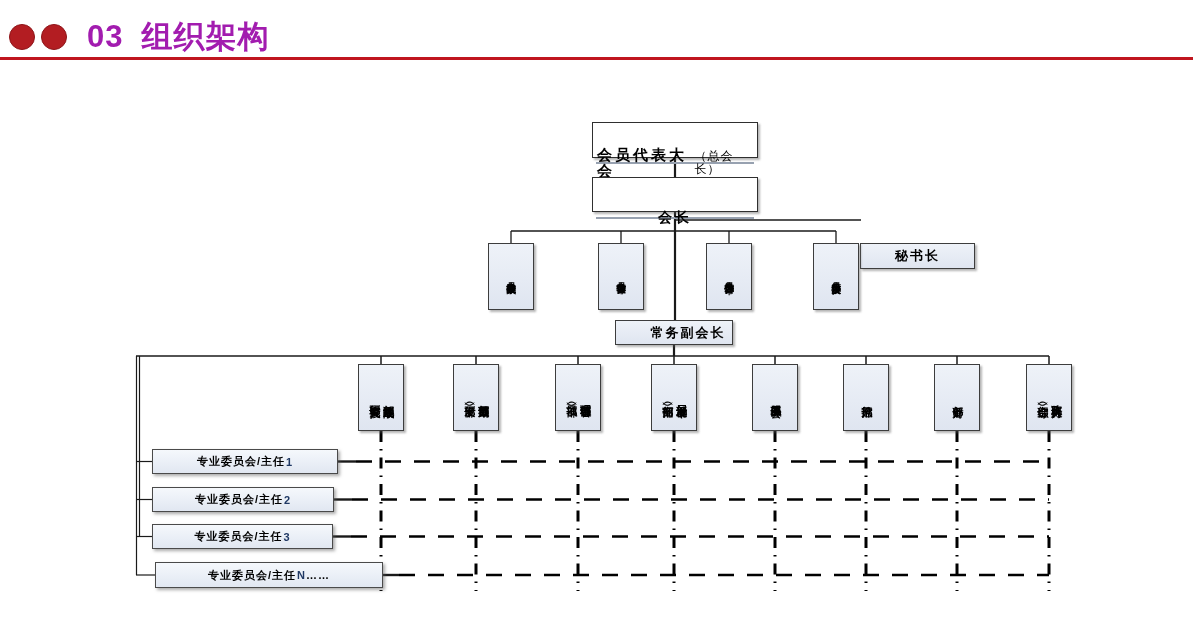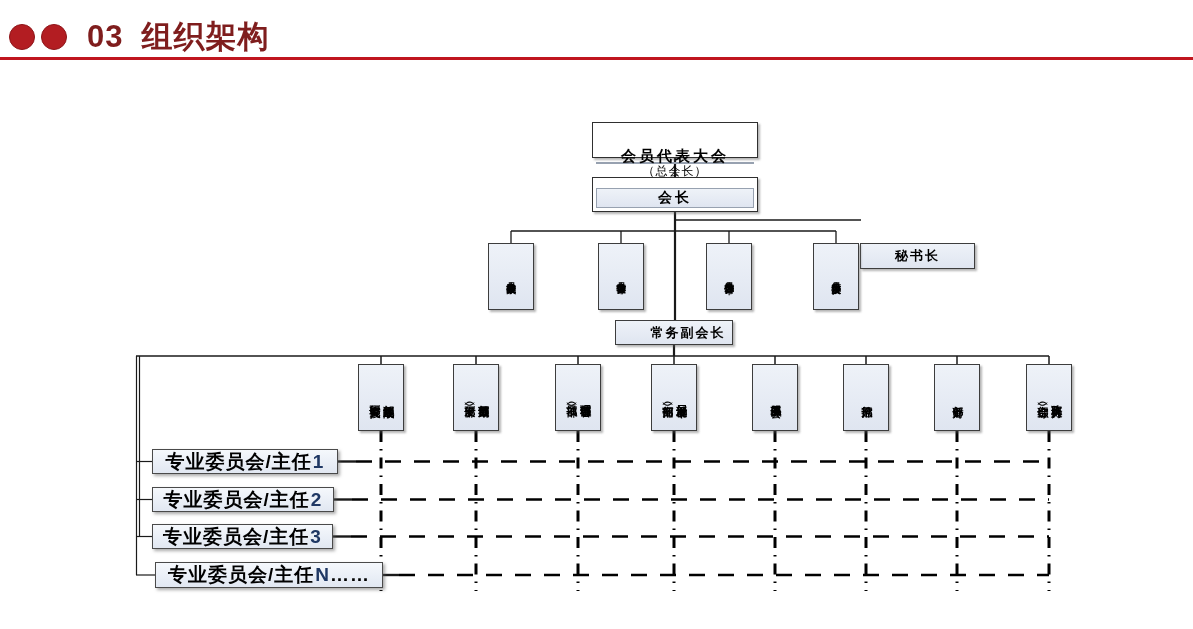--- a/index.html
+++ b/index.html
@@ -10,21 +10,21 @@
     background: #ffffff;
     overflow: hidden;
   }
   
   .hdr-dot {
     position: absolute; width: 26px; height: 26px; border-radius: 50%;
     background: #b31d22; border: 1px solid #8e1418; box-sizing: border-box;
   }
   .hdr-title {
     position: absolute; left: 87px; top: 16px;
-    font-size: 31px; font-weight: bold; color: #7f1d1d;
+    font-size: 31px; font-weight: bold; color: #a21caf;
     letter-spacing: 1px; white-space: nowrap;
   }
   .hdr-title .num { margin-right: 18px; }
   .hdr-rule {
     position: absolute; left: 0; top: 57px; width: 1193px; height: 3px;
     background: #c0161f;
   }
   
   .box {
     position: absolute; box-sizing: border-box;
@@ -34,42 +34,42 @@
     box-shadow: 2px 2px 2px rgba(90,90,90,0.45);
     color: #000;
   }
   .box-double {
     position: absolute; box-sizing: border-box;
     border: 1.5px solid #2f2f2f; background: #ffffff; padding: 3px;
     box-shadow: 2px 2px 2px rgba(90,90,90,0.45);
     display: flex;
   }
   .box-double .fill {
-    flex: 1; display: flex; flex-direction: column;
+    flex: 1; display: flex; flex-direction: row;
     align-items: center; justify-content: center;
     background: linear-gradient(180deg,#eef2f8 0%,#e6ebf4 55%,#dfe5f0 100%);
     border: 1px solid #97a1b0; box-sizing: border-box; margin-top: 36px;
   }
   .t-main { font-size: 15px; font-weight: bold; letter-spacing: 3px; line-height: 1.1; }
   .t-sub  { font-size: 12px;  font-weight: normal; letter-spacing: 1px; line-height: 1.1; }
   .t-h1   { font-size: 14px; font-weight: bold; letter-spacing: 3px; }
   .t-h2   { font-size: 13px; font-weight: bold; letter-spacing: 2px; }
   .vtext {
     writing-mode: vertical-rl; text-orientation: mixed;
     white-space: pre-line; text-align: center; font-weight: bold;
   }
   .v-comm { font-size: 9.5px; letter-spacing: -0.5px; line-height: 1.3; }
   .v-dept { font-size: 11px; letter-spacing: -0.5px; line-height: 1.25; }
   .rowbox {
     position: absolute; box-sizing: border-box;
     display: flex; align-items: center; justify-content: center;
     background: linear-gradient(180deg,#f5f8fc 0%,#e9eef6 60%,#e1e7f1 100%);
     border: 1.2px solid #4a4a4a;
     box-shadow: 2px 2px 3px rgba(90,90,90,0.5);
-    font-size: 19px; font-weight: bold; letter-spacing: 1px; white-space: nowrap;
+    font-size: 11px; font-weight: bold; letter-spacing: 1px; white-space: nowrap;
   }
   .rowbox .num { color: #1f3864; margin-left: 1px; }
   .rowbox .ell { color: #000; }
   svg.wires { position: absolute; left: 0; top: 0; }
 </style>
 </head>
 <body>
 
 <div class="slide">
 
@@ -137,21 +137,21 @@
     </g>
   </svg>
 
   <div class="box-double" style="left:592px; top:122px; width:166px; height:36px;">
     <div class="fill">
       <span class="t-main">会员代表大会</span>
       <span class="t-sub">（总会长）</span>
     </div>
   </div>
 
-  <div class="box-double" style="left:592px; top:177px; width:166px; height:35px;align-items:flex-end;">
+  <div class="box-double" style="left:592px; top:177px; width:166px; height:35px;">
     <div class="fill">
       <span class="t-h1">会长</span>
     </div>
   </div>
 
   <div class="box" style="left:860px; top:207px; width:115px; height:26px;margin-top:36px;">
     <span class="t-h2">秘书长</span>
   </div>
 
   <div class="box" style="left:488px; top:243px; width:46px; height:67px;">

